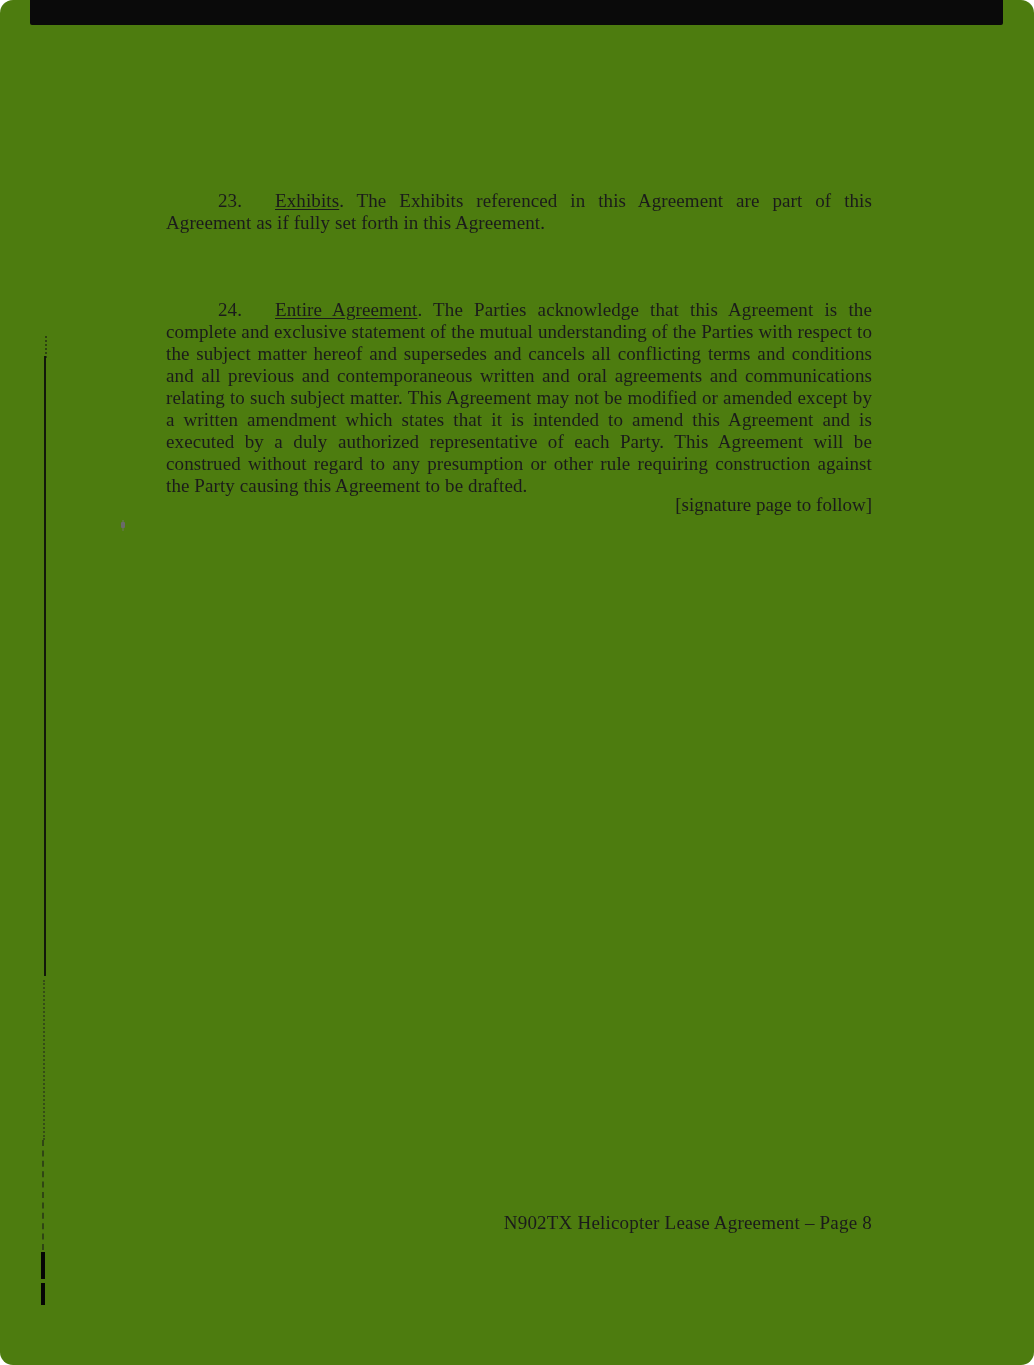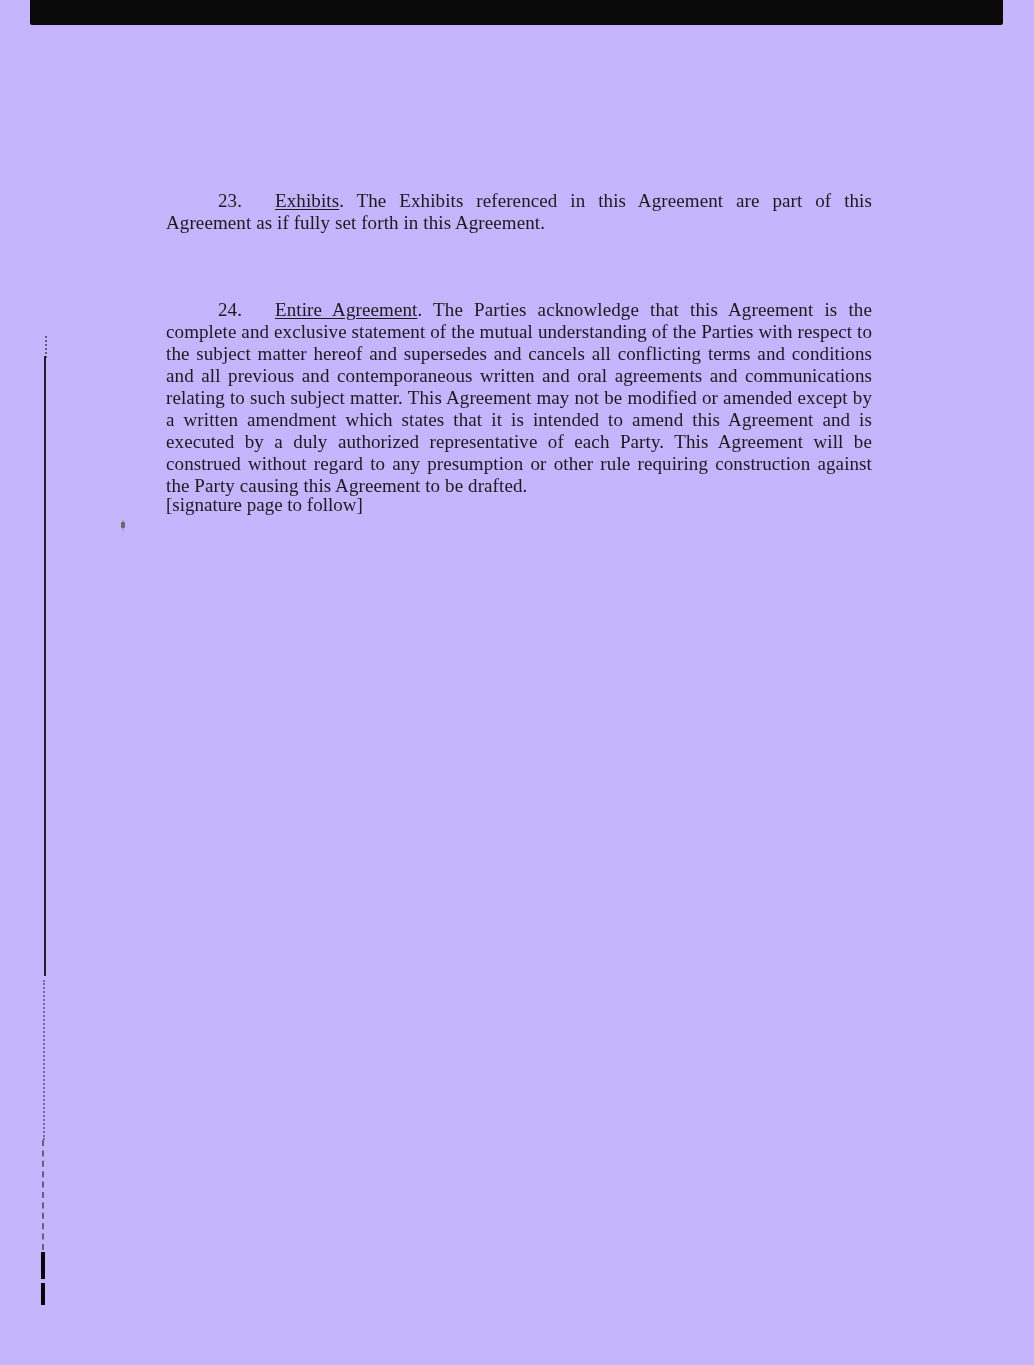--- a/index.html
+++ b/index.html
@@ -4,24 +4,25 @@
 <style>
   html, body {
     margin: 0;
     padding: 0;
     background: #ffffff;
   }
   .page {
     position: relative;
     width: 1034px;
     height: 1365px;
-    background: #c4b5fd;
+    background: #4d7c0f;
     overflow: hidden;
     font-family: "Liberation Serif", "DejaVu Serif", serif;
     color: #1b1b1b;
+    border-radius: 13px;
   }
 
   
   .top-bar {
     position: absolute;
     left: 30px;
     top: 0;
     width: 973px;
     height: 25px;
     background: #0a0a0a;
@@ -92,21 +93,21 @@
   .para-heading {
     text-decoration: underline;
     text-underline-offset: 2px;
   }
   .signature-note {
     position: absolute;
     left: 0;
     top: 494px;
     width: 706px;
     margin: 0;
-    text-align: left;
+    text-align: right;
     text-indent: 0;
   }
   .footer-line {
     position: absolute;
     right: 162px;
     top: 1212px;
     margin: 0;
     font-size: 19px;
     line-height: 22px;
     letter-spacing: 0.2px;
@@ -134,14 +135,15 @@
     </p>
 
     <p class="para para-24">
       <span class="para-num">24.</span><span class="para-heading">Entire Agreement</span><span>. </span><span>The Parties acknowledge that this Agreement is the complete and exclusive statement of the mutual understanding of the Parties with respect to the subject matter hereof and supersedes and cancels all conflicting terms and conditions and all previous and contemporaneous written and oral agreements and communications relating to such subject matter. This Agreement may not be modified or amended except by a written amendment which states that it is intended to amend this Agreement and is executed by a duly authorized representative of each Party. This Agreement will be construed without regard to any presumption or other rule requiring construction against the Party causing this Agreement to be drafted.</span>
     </p>
 
     <p class="signature-note">[signature page to follow]</p>
 
   </div>
 
+  <p class="footer-line">N902TX Helicopter Lease Agreement – Page 8</p>
 
 </div>
 
 </body></html>

